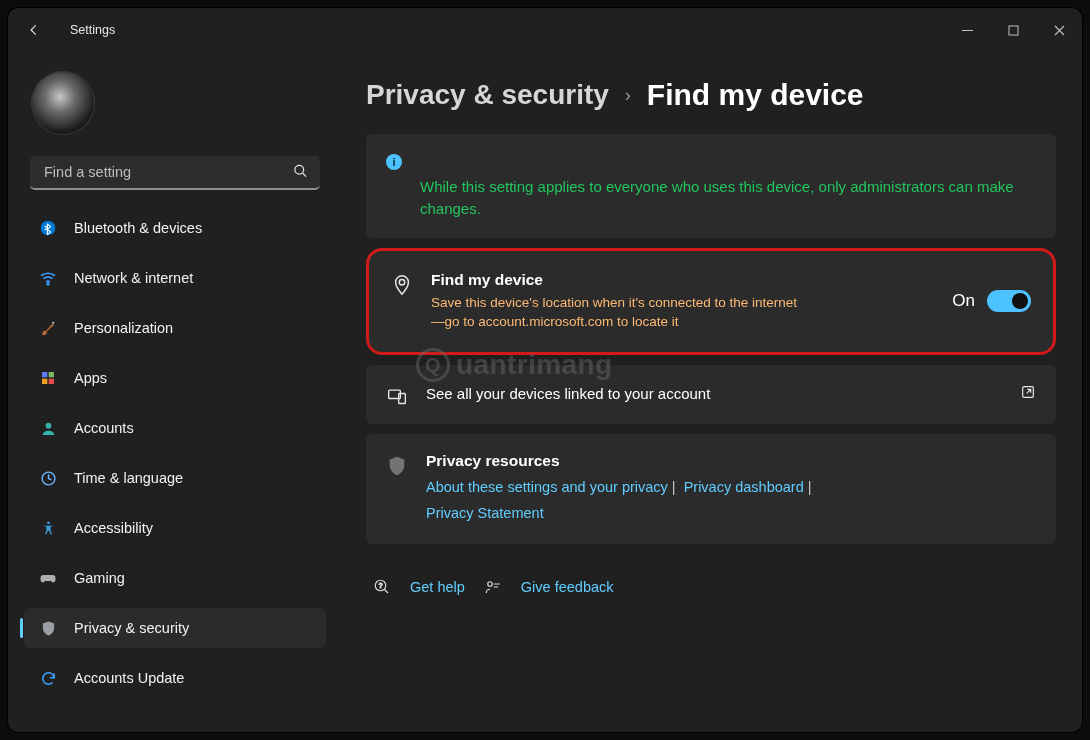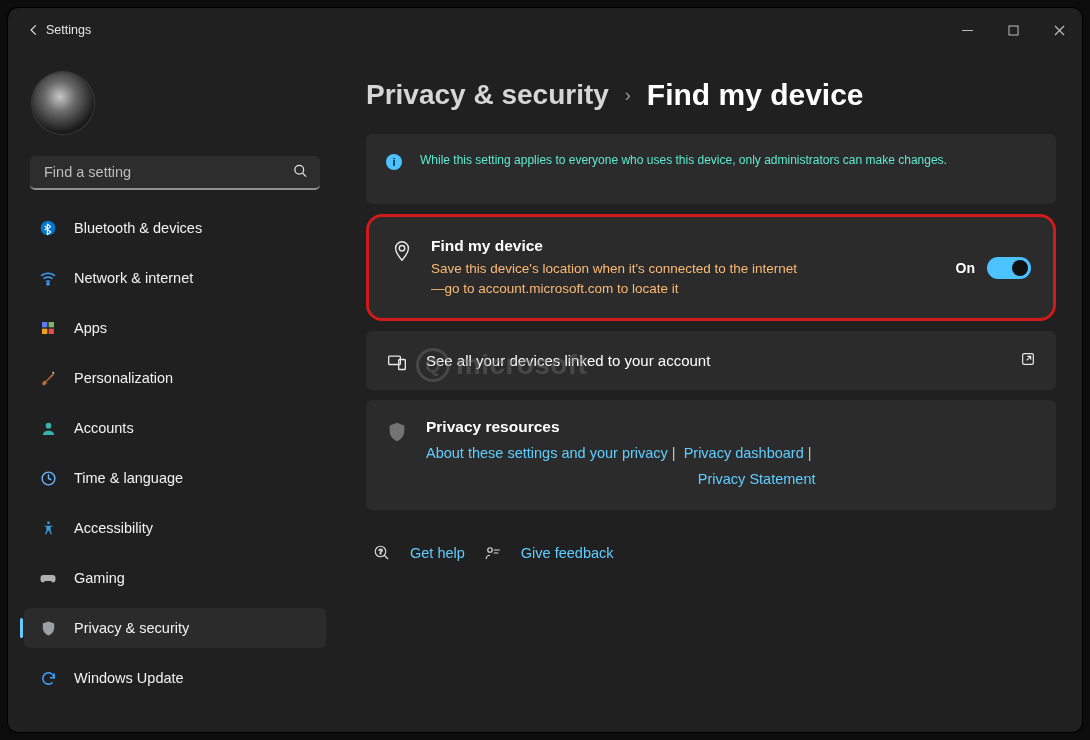--- a/index.html
+++ b/index.html
@@ -20,21 +20,21 @@
     background: #0c0c0c; color:var(--text); overflow:hidden;
     position:relative;
   }
   .window {
     position:absolute; inset:8px; border-radius:10px; background:#202020;
     display:flex; flex-direction:column;
     box-shadow: 0 0 0 1px #000;
   }
 
   .titlebar { display:flex; align-items:center; height:44px; }
-  .tb-left { display:flex; align-items:center; gap:4px; padding-left:18px;}
+  .tb-left { display:flex; align-items:center; gap:28px; padding-left:18px;}
   .back-btn { width:16px; height:16px; display:flex; align-items:center; justify-content:center; }
   .app-title { font-size:12.5px; color:#e6e6e6; }
   .win-ctrls { margin-left:auto; display:flex; }
   .win-btn { width:46px; height:32px; display:flex; align-items:center; justify-content:center; color:#cfcfcf;}
   .win-btn svg { opacity:.9 }
 
   .body { display:flex; flex:1; overflow:hidden; }
 
   
   .sidebar { width:330px; padding:10px 2px 10px 6px; display:flex; flex-direction:column;}
@@ -74,41 +74,41 @@
     background: #2b2b2b; border-radius:6px; padding:18px 20px;
     margin-bottom:10px; display:flex; gap:18px; align-items:flex-start;
     position:relative;
   }
   .card.info { align-items:flex-start; min-height:70px;}
   .info-icon {
     width:16px; height:16px; border-radius:50%; background:#4cc2ff; color:#05212e;
     display:flex;align-items:center;justify-content:center; font-size:11px; font-weight:700;
     flex:0 0 16px; margin-top:2px;
   }
-  .info-text{ font-size:12px; color:#5eead4; line-height:1.45;}
+  .info-text{ font-size:15px; color:#22c55e; line-height:1.45;margin-top:24px;}
 
   .card.highlight { border:3px solid #d11a1a; border-radius:16px; padding:20px 22px;}
   .card-icon { width:22px; flex:0 0 22px; display:flex; align-items:flex-start; justify-content:center; padding-top:3px; color:#e8e8e8;}
   .card-body h3 { margin:0 0 4px; font-size:15.5px; font-weight:600;}
   .card-body .sub { font-size:13.5px; color:#fdba74; line-height:1.45; max-width:370px;}
   .card-ctrl { margin-left:auto; display:flex; align-items:center; gap:12px; align-self:center;}
-  .toggle-label{ font-size:14px;font-weight:bold;}
+  .toggle-label{ font-size:17px;}
   .toggle {
     width:44px; height:22px; border-radius:11px; background: var(--toggle-on);
     position:relative;
   }
   .toggle::after{
     content:""; position:absolute; right:3px; top:3px; width:16px; height:16px;
     border-radius:50%; background:#111;
   }
 
   .card.link-row { align-items:center;text-align:right; }
   .ext-icon { margin-left:auto; color:#e8e8e8;}
 
-  .card.resources .card-body .links { font-size:14.5px; line-height:1.8;text-align:right; }
+  .card.resources .card-body .links { font-size:14.5px; line-height:1.8; }
   .card.resources .links a { color: var(--link); text-decoration:none;}
   .card.resources .links .bar { color:#c7c7c7; margin:0 4px;}
 
   .footer-links { padding:24px 6px; display:flex; flex-direction:row; gap:18px;}
   .flink { display:flex; align-items:center; gap:18px; color:var(--link); font-size:14.5px;}
   .flink .ficon { color:#d9d9d9; width:20px; display:flex; justify-content:center;}
 
   
   .watermark {
     position:absolute; left:408px; top:340px; color:#6b6b6b; opacity:.45;
@@ -185,40 +185,40 @@
                 <path d="M3 9a14 14 0 0118 0"></path>
                 <path d="M6 13a9 9 0 0112 0"></path>
                 <path d="M9.5 17a4 4 0 015 0"></path>
                 <circle cx="12" cy="20" r="1.2" fill="#3aa0ff"></circle>
               </svg>
           </span>
           <span class="nav-label">Network &amp; internet</span>
         </div>
         <div class="nav-item">
           <span class="nav-icon">
+            <svg viewBox="0 0 24 24" width="18" height="18">
+                <path d="M4 20c1-4 3-5 5-4l9-10 2 2-10 9c1 2 0 4-4 5z" fill="#b36a3a"></path>
+                <path d="M18 4l2 2" stroke="#cfd8dc" stroke-width="2"></path>
+              </svg>
+          </span>
+          <span class="nav-label">Personalization</span>
+        </div>
+        <div class="nav-item">
+          <span class="nav-icon">
             <svg viewBox="0 0 24 24" width="16" height="16">
                 <rect x="3" y="3" width="8" height="8" fill="#5c7cfa"></rect>
                 <rect x="13" y="3" width="8" height="8" fill="#7bb661"></rect>
                 <rect x="3" y="13" width="8" height="8" fill="#f0a020"></rect>
                 <rect x="13" y="13" width="8" height="8" fill="#e64c4c"></rect>
               </svg>
           </span>
           <span class="nav-label">Apps</span>
         </div>
         <div class="nav-item">
           <span class="nav-icon">
-            <svg viewBox="0 0 24 24" width="18" height="18">
-                <path d="M4 20c1-4 3-5 5-4l9-10 2 2-10 9c1 2 0 4-4 5z" fill="#b36a3a"></path>
-                <path d="M18 4l2 2" stroke="#cfd8dc" stroke-width="2"></path>
-              </svg>
-          </span>
-          <span class="nav-label">Personalization</span>
-        </div>
-        <div class="nav-item">
-          <span class="nav-icon">
             <svg viewBox="0 0 24 24" width="17" height="17" fill="#38b2ac">
                 <circle cx="12" cy="8" r="4"></circle>
                 <path d="M4 21c0-4 4-6 8-6s8 2 8 6z"></path>
               </svg>
           </span>
           <span class="nav-label">Accounts</span>
         </div>
         <div class="nav-item">
           <span class="nav-icon">
             <svg viewBox="0 0 24 24" width="17" height="17">
@@ -253,21 +253,21 @@
           </span>
           <span class="nav-label">Privacy &amp; security</span>
         </div>
         <div class="nav-item">
           <span class="nav-icon">
             <svg viewBox="0 0 24 24" width="17" height="17" fill="none" stroke="#3aa0ff" stroke-width="2.2">
                 <path d="M20 12a8 8 0 10-2.3 5.6"></path>
                 <path d="M20 5v6h-6"></path>
               </svg>
           </span>
-          <span class="nav-label">Windows Update</span>
+          <span class="nav-label">Accounts Update</span>
         </div>
       </nav>
     </aside>
 
     <main class="main">
       <div class="breadcrumb">
         <span class="bc-parent">Privacy &amp; security</span>
         <span class="bc-sep">›</span>
         <span class="bc-current">Find my device</span>
       </div>
@@ -348,16 +348,16 @@
               </svg>
           </span>
           <span>Give feedback</span>
         </div>
       </div>
     </main>
   </div>
 
   <div class="watermark">
     <span class="ring">Q</span>
-      <span>microsoft</span>
+      <span>uantrimang</span>
   </div>
 
 </div>
 
 </body></html>

